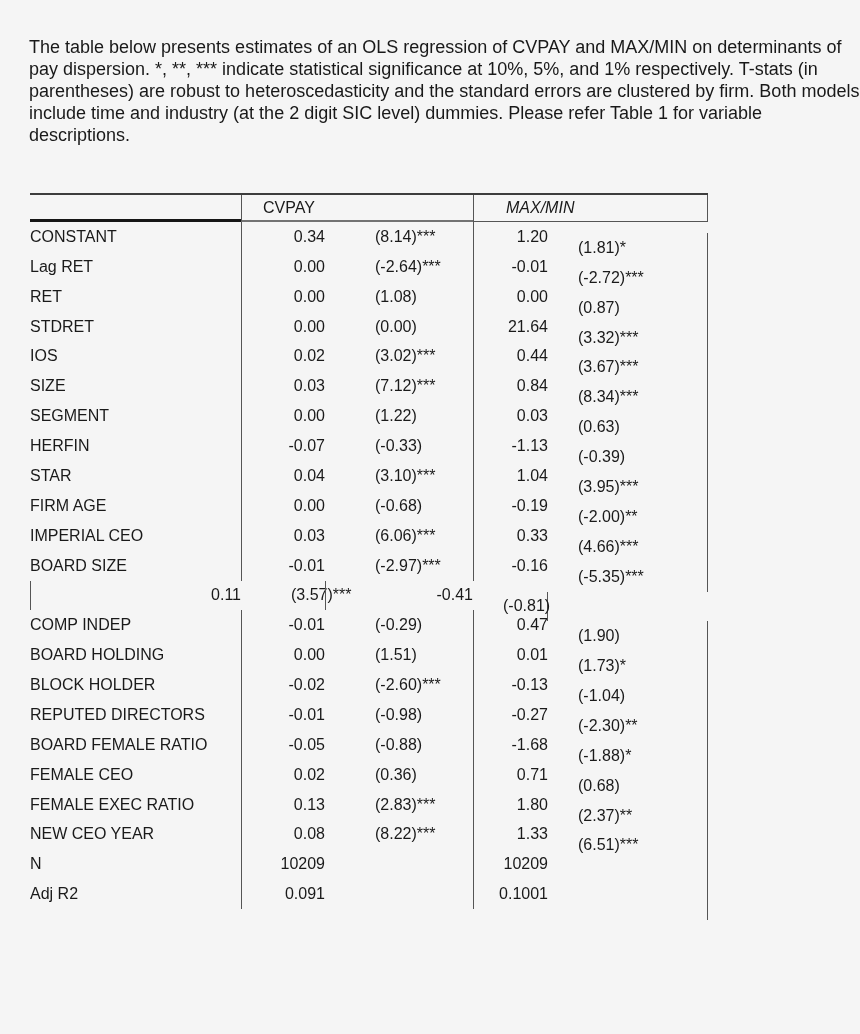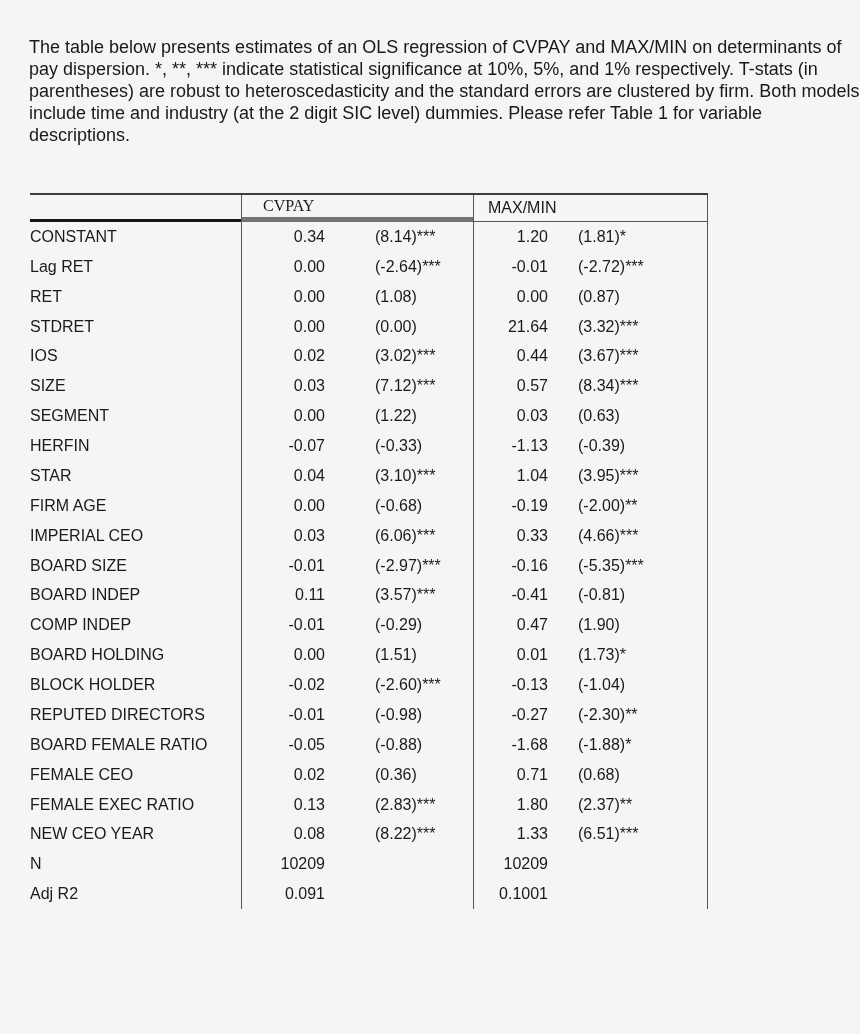--- a/index.html
+++ b/index.html
@@ -34,46 +34,46 @@
   }
   .thead {
     display: grid;
     grid-template-columns: 211px 232px 235px;
     height: 27px;
   }
   .th { display: flex; align-items: center; }
   .th.stub { border-bottom: 3px solid #161616; }
   .th.g1 {
     border-left: 1px solid #555;
-    border-bottom: 5px solid #737373;
+    border-bottom: 2px solid #737373;
     padding-left: 21px;
-    font-family: Liberation Serif, serif;
   }
   .th.g2 {
     border-left: 1px solid #555;
     border-right: 1px solid #555;
     border-bottom: 1px solid #555;
-    padding-left: 14px;
+    padding-left: 32px;
+    font-style: italic;
   }
   .trow {
     display: grid;
     grid-template-columns: 211px 84px 148px 75px 160px;
     height: 29.88px;
   }
   .c {
     display: flex;
     align-items: center;
     height: 100%;
     white-space: nowrap;
   }
   .c.coef { justify-content: flex-end; }
   .c.t1 { padding-left: 50px; }
   .c.t2 { padding-left: 30px; }
   .bl { border-left: 1px solid #555; text-align: right; }
-  .br { border-right: 1px solid #555; }
+  .br { border-right: 1px solid #555; margin-top: 11px; }
 </style>
 </head>
 <body>
 
 <div class="caption">
   <div>The table below presents estimates of an OLS regression of CVPAY and MAX/MIN on determinants of</div>
   <div>pay dispersion. *, **, *** indicate statistical significance at 10%, 5%, and 1% respectively. T-stats (in</div>
   <div>parentheses) are robust to heteroscedasticity and the standard errors are clustered by firm. Both models</div>
   <div>include time and industry (at the 2 digit SIC level) dummies. Please refer Table 1 for variable</div>
   <div>descriptions.</div>
@@ -118,21 +118,21 @@
         <div class="c label">IOS</div>
         <div class="c coef bl">0.02</div>
         <div class="c t1">(3.02)***</div>
         <div class="c coef bl">0.44</div>
         <div class="c t2 br">(3.67)***</div>
       </div>
       <div class="trow">
         <div class="c label">SIZE</div>
         <div class="c coef bl">0.03</div>
         <div class="c t1">(7.12)***</div>
-        <div class="c coef bl">0.57</div>
+        <div class="c coef bl">0.84</div>
         <div class="c t2 br">(8.34)***</div>
       </div>
       <div class="trow">
         <div class="c label">SEGMENT</div>
         <div class="c coef bl">0.00</div>
         <div class="c t1">(1.22)</div>
         <div class="c coef bl">0.03</div>
         <div class="c t2 br">(0.63)</div>
       </div>
       <div class="trow">
@@ -164,21 +164,20 @@
         <div class="c t2 br">(4.66)***</div>
       </div>
       <div class="trow">
         <div class="c label">BOARD SIZE</div>
         <div class="c coef bl">-0.01</div>
         <div class="c t1">(-2.97)***</div>
         <div class="c coef bl">-0.16</div>
         <div class="c t2 br">(-5.35)***</div>
       </div>
       <div class="trow">
-        <div class="c label">BOARD INDEP</div>
         <div class="c coef bl">0.11</div>
         <div class="c t1">(3.57)***</div>
         <div class="c coef bl">-0.41</div>
         <div class="c t2 br">(-0.81)</div>
       </div>
       <div class="trow">
         <div class="c label">COMP INDEP</div>
         <div class="c coef bl">-0.01</div>
         <div class="c t1">(-0.29)</div>
         <div class="c coef bl">0.47</div>

